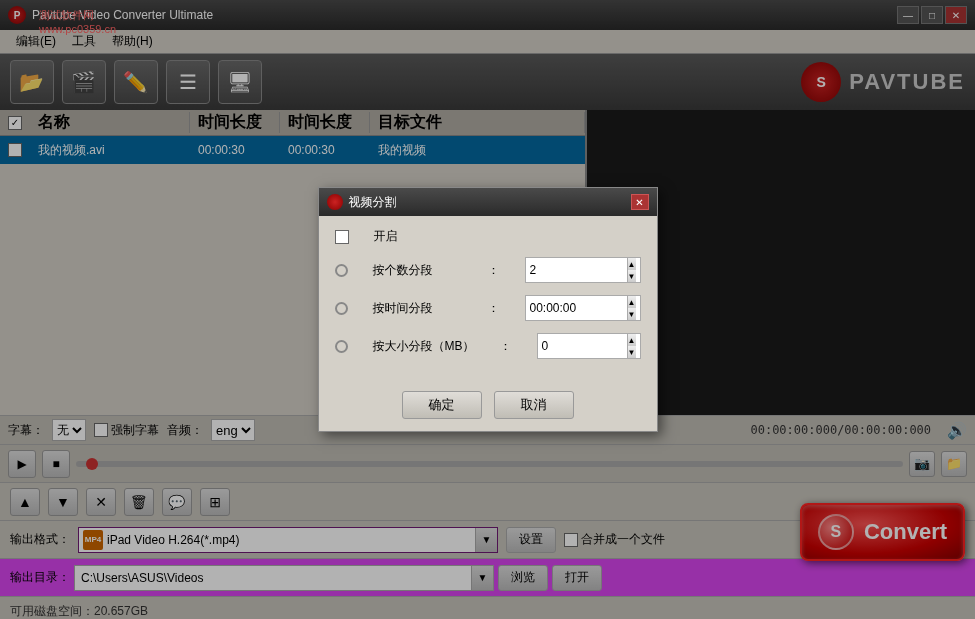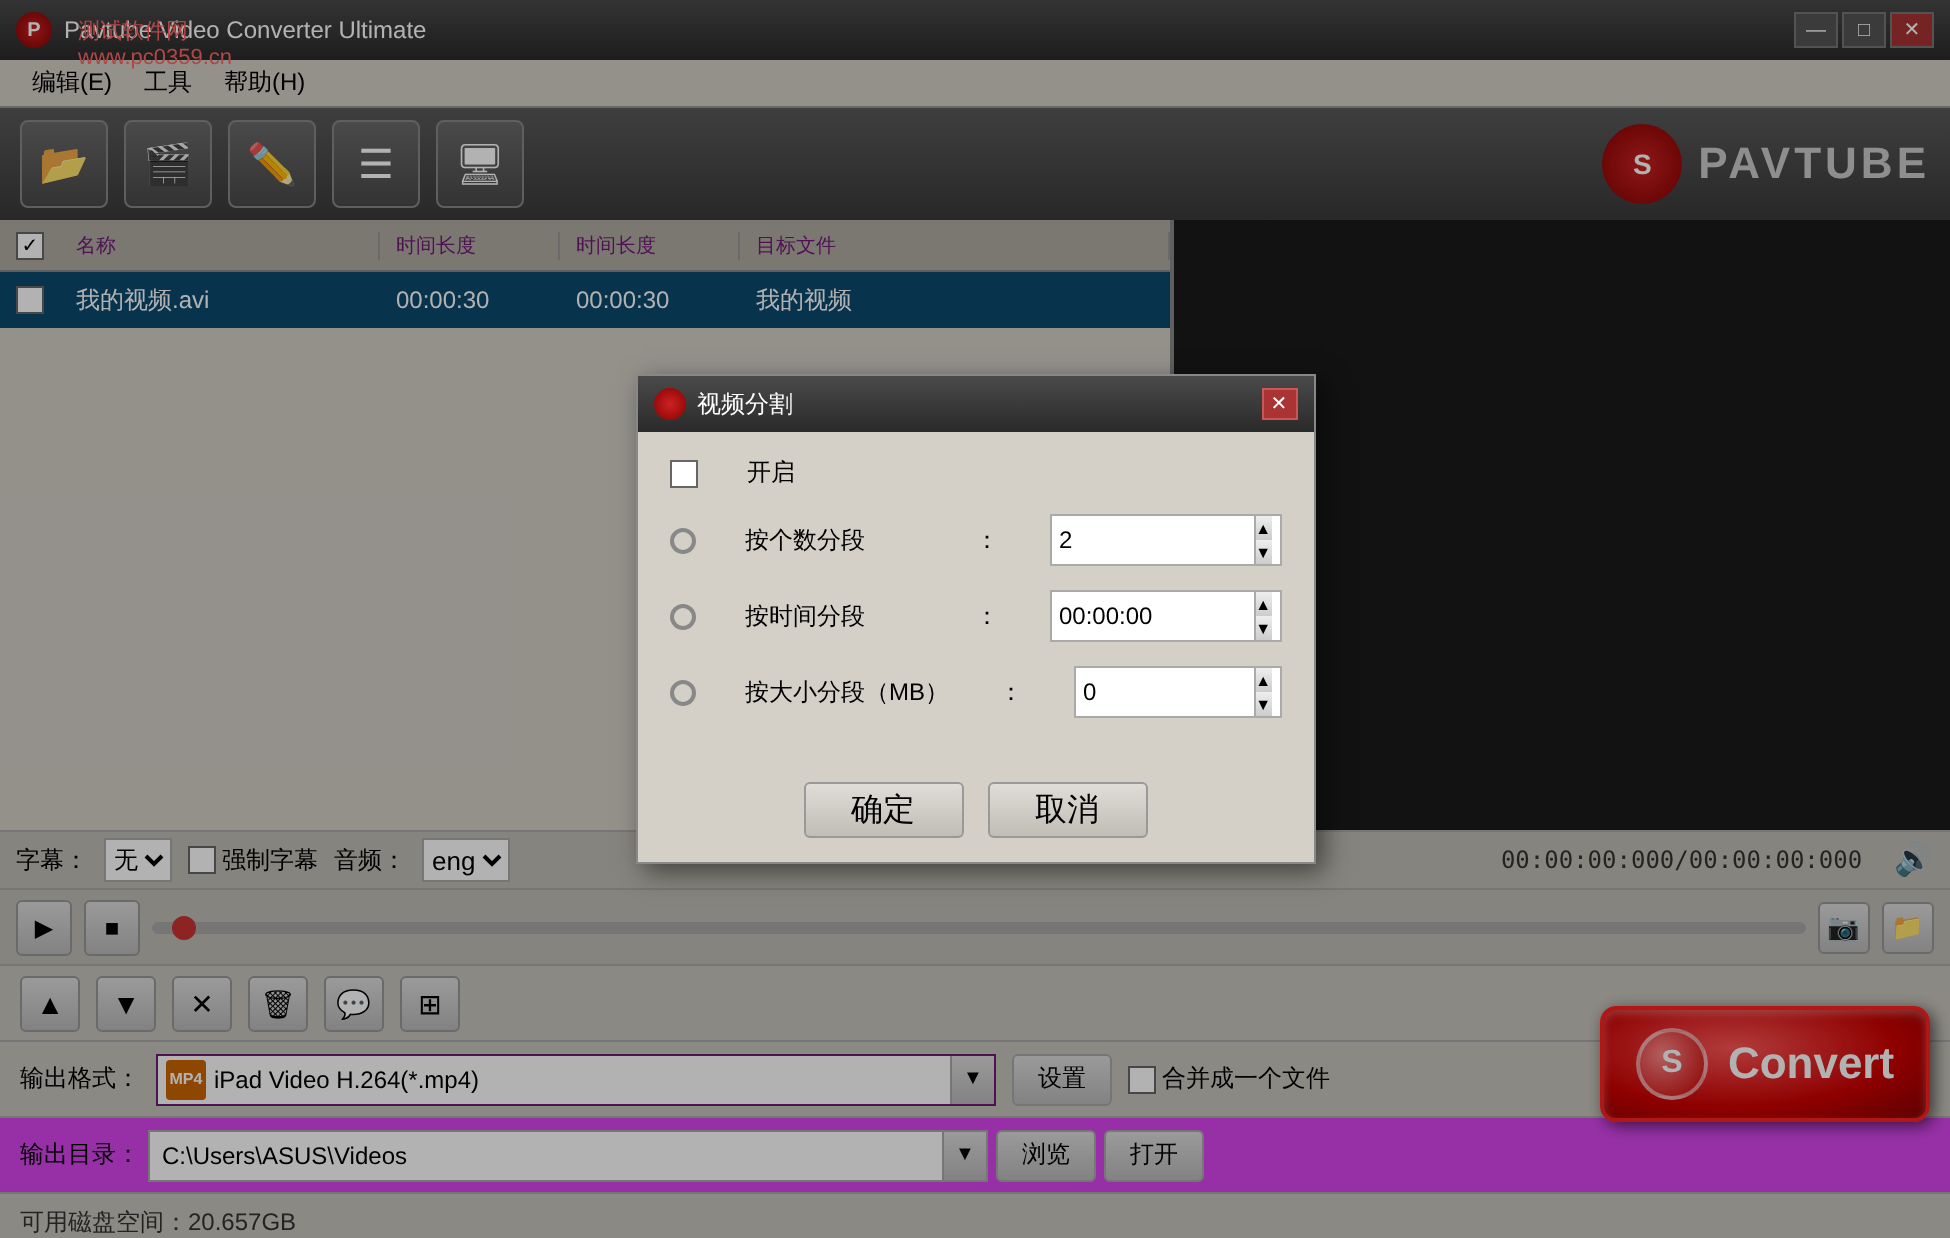--- a/index.html
+++ b/index.html
@@ -123,36 +123,36 @@
       display: flex;
       align-items: center;
       border-bottom: 1px solid #888;
     }
     .file-list-header .col-check {
       width: 30px;
       display: flex; align-items: center; justify-content: center;
     }
     .header-col {
       padding: 0 8px;
-      font-size: 10px;
-      font-weight: normal;
-      color: #701a75;
+      font-size: 16px;
+      font-weight: bold;
+      color: #000000;
       border-right: 1px solid #999;
     }
     .col-name { width: 160px; }
     .col-duration { width: 90px; }
     .col-trim { width: 90px; }
     .col-target { flex: 1; }
 
     .file-list-body { flex: 1; overflow: hidden; }
     .file-row {
       height: 28px;
       display: flex;
       align-items: center;
-      background: #0c4a6e;
+      background: #0369a1;
       color: white;
     }
     .file-row .col-check {
       width: 30px;
       display: flex; align-items: center; justify-content: center;
     }
     .file-cell {
       padding: 0 8px;
       font-size: 12px;
       overflow: hidden;
@@ -470,21 +470,21 @@
       justify-content: center;
       gap: 12px;
       padding: 8px 0 12px 0;
     }
     .modal-btn {
       width: 80px; height: 28px;
       background: linear-gradient(to bottom, #e0ddd8, #c0bdb5);
       border: 1px solid #999;
       border-radius: 3px;
       cursor: pointer;
-      font-size: 16px;
+      font-size: 13px;
     }
     .checkbox-square {
       width: 14px; height: 14px;
       border: 1px solid #666;
       background: white;
       display: inline-flex; align-items: center; justify-content: center;
       font-size: 10px;
     }
   </style>
 </head>

